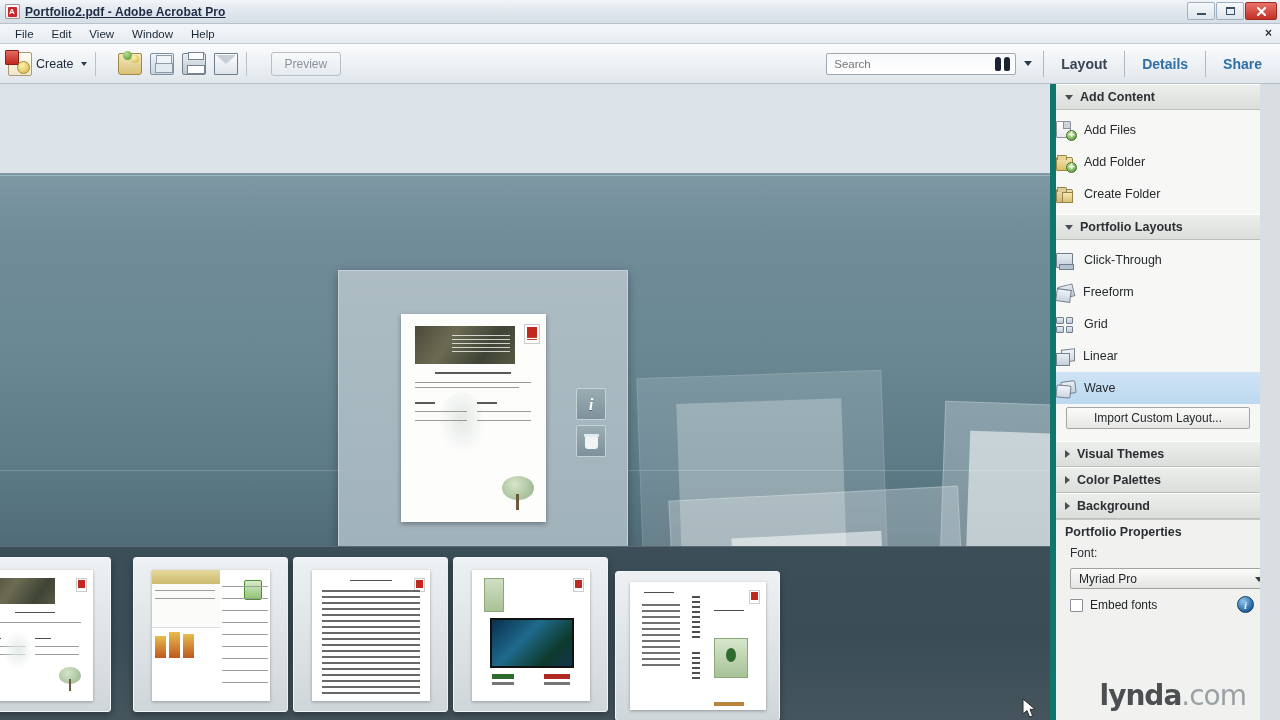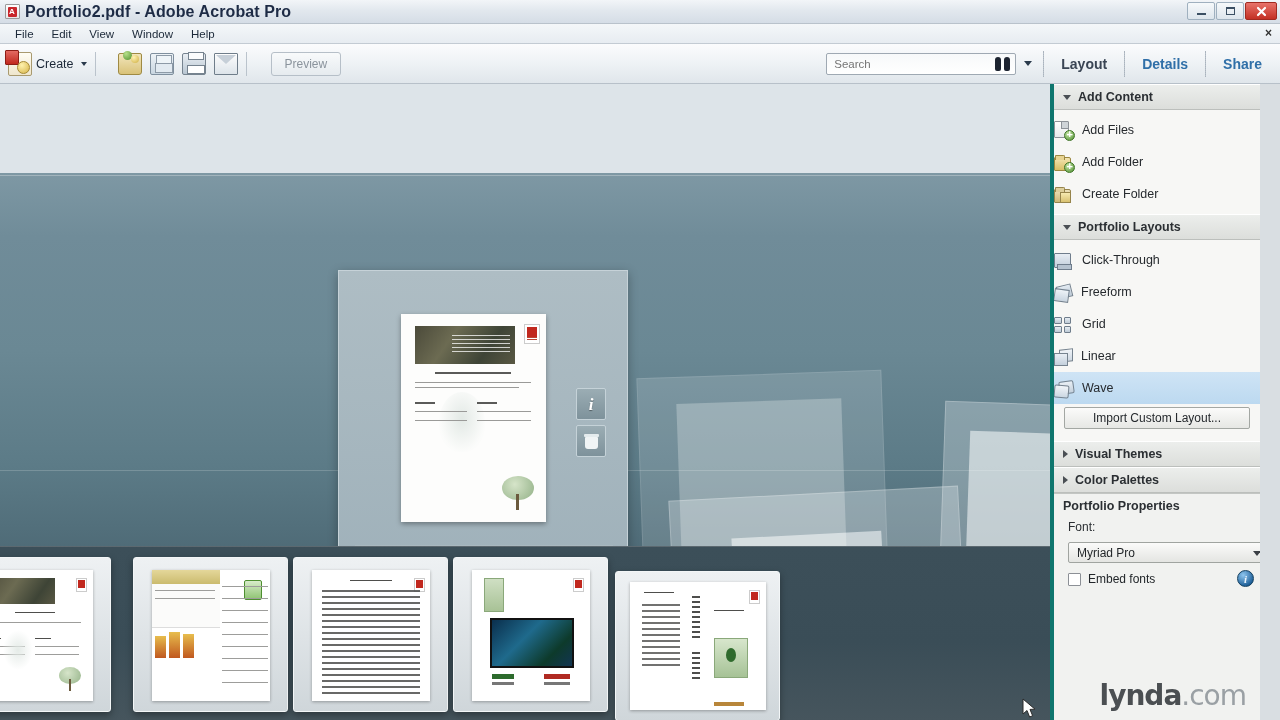--- a/index.html
+++ b/index.html
@@ -27,22 +27,23 @@
   }
   .title-icon:after {
     content:""; position:absolute; left:2px; top:2px; width:9px; height:10px;
     background:#c8262b; border-radius:1px;
   }
   .title-icon:before {
     content:"A"; position:absolute; left:3px; top:0px; z-index:2;
     font-size:8px; color:#fff; font-weight:bold; line-height:13px;
   }
   .title-text {
-    font-size:16px; font-weight:bold; color:#1d2b45; letter-spacing:0.1px;
+    font-size:12px; font-weight:bold; color:#1d2b45; letter-spacing:0.1px;
     white-space:nowrap;
+    text-decoration:underline;
   }
   .winbtns { position:absolute; right:3px; top:2px; display:flex; gap:1px; }
   .winbtn {
     width:28px; height:18px; border:1px solid #9fb0bf; border-radius:2px;
     background:linear-gradient(to bottom,#f6f9fb,#dde5ec);
     display:flex; align-items:center; justify-content:center;
     color:#35485c; font-size:10px; line-height:1;
   }
   .winbtn.close {
     background:linear-gradient(to bottom,#e8736a,#c33024);
@@ -307,21 +308,21 @@
   .thumb .tpage {
     position:absolute; left:18px; top:12px; width:118px; height:131px;
     background:#fff; box-shadow:0 1px 3px rgba(0,0,0,.3); overflow:hidden;
   }
   .tline { position:absolute; background:#4e4e4c; height:1.4px; }
   .tline.l { background:#9d9d9b; height:1px; }
 
   
   .panel {
     position:absolute; left:1050px; top:84px; width:210px; height:636px;
-    background:#f1f2f0; border-left:4px solid #0f766e;
+    background:#f1f2f0; border-left:6px solid #0f766e;
     overflow:hidden;
   }
   .sect-header {
     height:26px; display:flex; align-items:center; padding-left:9px;
     background:linear-gradient(to bottom,#eceeec,#dcdedb);
     border-top:1px solid #ffffff; border-bottom:1px solid #bcbfbc;
     font-size:12.5px; font-weight:bold; color:#2b2f33;
     cursor:default; gap:7px;
   }
   .tri-dn {
@@ -780,20 +781,24 @@
     </div>
 
     <div class="sect-header">
       <div class="tri-rt"></div>
       <span>Visual Themes</span>
     </div>
     <div class="sect-header">
       <div class="tri-rt"></div>
       <span>Color Palettes</span>
     </div>
+    <div class="sect-header">
+      <div class="tri-rt"></div>
+      <span>Background</span>
+    </div>
 
     <div class="props-header">Portfolio Properties</div>
     <div class="props-body">
       <div class="prop-label">Font:</div>
       <div class="select">
         <span>Myriad Pro</span>
         <span class="sel-caret"></span>
       </div>
       <div class="check-row">
         <span class="checkbox"></span>

